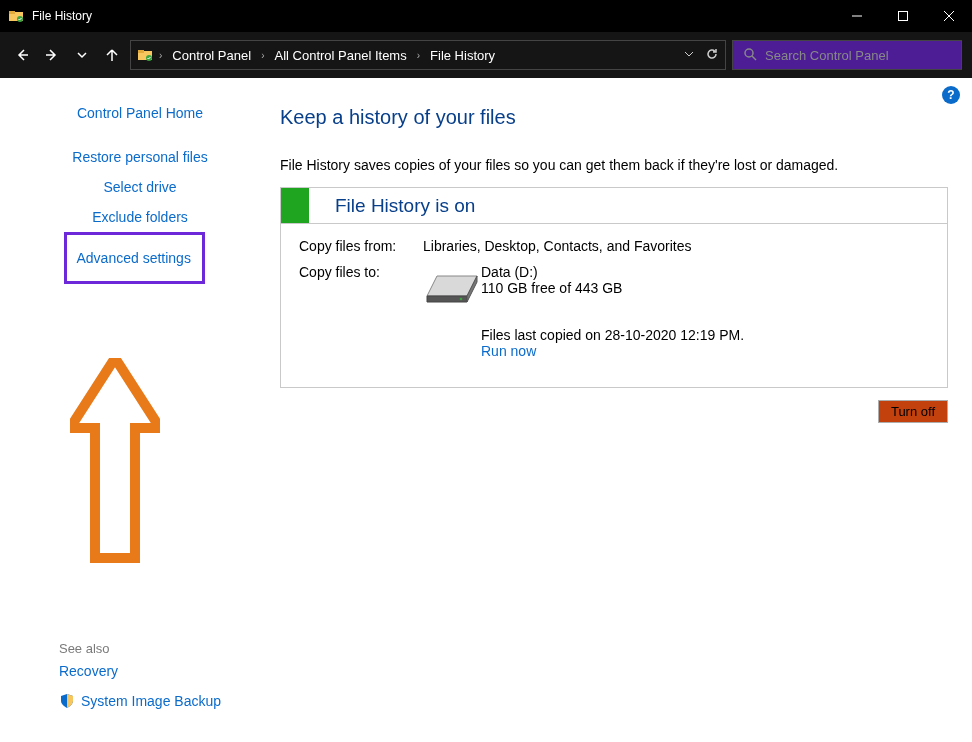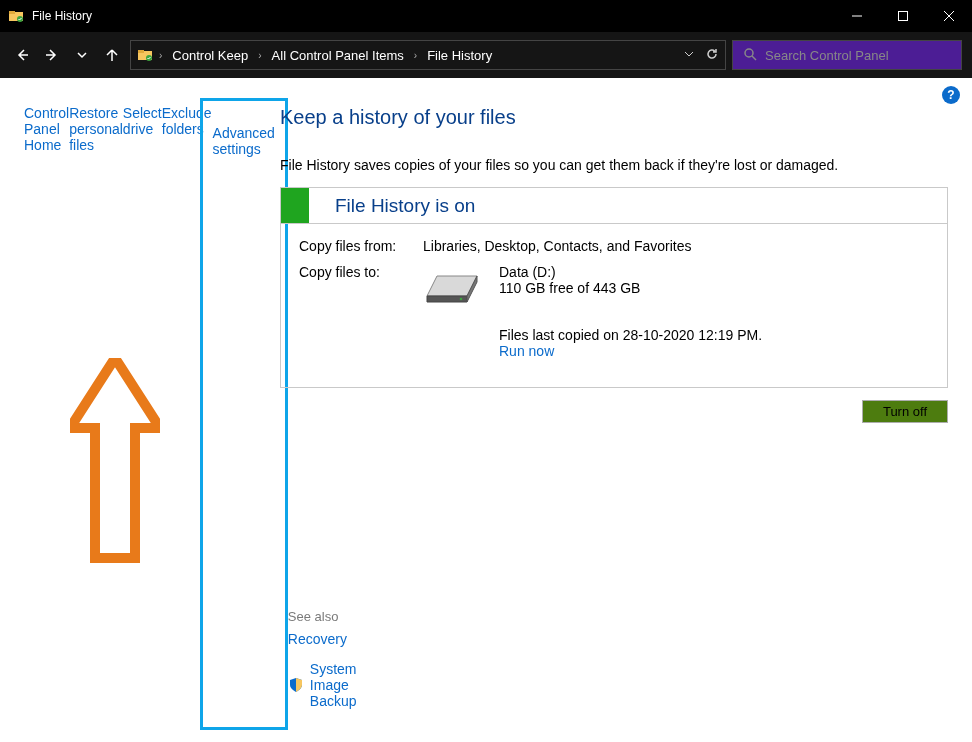--- a/index.html
+++ b/index.html
@@ -90,34 +90,35 @@
     background: #0b6bcb;
     color: #fff;
     font-size: 12px;
     font-weight: bold;
     display:flex;align-items:center;justify-content:center;
   }
   .sidebar {
     width: 256px;
     padding: 20px 0 12px 24px;
     display: flex;
-    flex-direction: row;
+    flex-direction: column;
+    align-items: center;
   }
   .sidebar a {
     color: #0b6bcb;
     text-decoration: none;
     font-size: 14px;
     padding: 7px 0;
     display: block;
   }
   .sidebar .highlighted {
-    border: 3px solid #0ea5e9;
-    padding: 24px 10px;
+    border: 3px solid #6d28d9;
+    padding: 15px 10px;
     margin-left: -12px;
-    width: 165px;
+    width: 141px;
   }
   .sidebar-bottom {
     margin-top: auto;
     padding-bottom: 14px;
   }
   .sidebar-bottom .see-also {
     color: #7a7a7a;
     font-size: 13px;
   }
   .sidebar-bottom a { display:flex;align-items:center;gap:6px; }
@@ -165,32 +166,32 @@
     font-size: 19px;
     padding-left: 26px;
   }
   .status-body {
     padding: 14px 18px 18px 18px;
     font-size: 14px;
     color: #000;
   }
   .row { display:flex; margin-bottom: 10px; }
   .row .label { width: 124px; }
-  .dest-block { display:flex; gap: 18px; align-items:flex-start; }
+  .dest-block { display:flex; align-items:flex-start; }
   .disk-icon { margin-top:6px; }
   .last-copied { margin-top: 31px; }
   .runnow { color:#0b6bcb; text-decoration:none; font-size:14px; }
   .footer-buttons {
     display:flex;justify-content:flex-end;margin-top:12px;
   }
   .btn {
     border: 1px solid #adadad;
-    background: #4d7c0f;
+    background: #c2410c;
     font-size: 13px;
-    padding: 3px 20px;
+    padding: 3px 12px;
     font-family: inherit;
   }
   .folder-icon { width:16px;height:16px; }
 </style>
 </head>
 <body>
 
 <div class="titlebar">
   <div class="titlebar-left">
     <span class="folder-icon">
@@ -248,21 +249,21 @@
   <div class="addressbar">
     <span class="folder-icon">
       <svg viewBox="0 0 16 16">
           <rect x="1" y="4" width="14" height="9" fill="#f7c65f"></rect>
           <rect x="1" y="3" width="6" height="3" fill="#e0a93a"></rect>
           <circle cx="12" cy="11" r="3" fill="#3fa43f"></circle>
           <path d="M10.5 11 l1 1 l2 -2" stroke="#fff" stroke-width="1" fill="none"></path>
         </svg>
     </span>
     <span class="crumb-sep">›</span>
-    <span class="crumb">Control Keep</span>
+    <span class="crumb">Control Panel</span>
     <span class="crumb-sep">›</span>
     <span class="crumb">All Control Panel Items</span>
     <span class="crumb-sep">›</span>
     <span class="crumb">File History</span>
     <div class="addr-right">
       <span><svg width="12" height="12" viewBox="0 0 12 12" stroke="#ccc" fill="none">
             <path d="M2 4 L6 8 L10 4"></path>
           </svg></span>
       <span><svg width="14" height="14" viewBox="0 0 14 14" stroke="#ccc" fill="none" stroke-width="1.5">
             <path d="M11 7 a4 4 0 1 1 -1.2 -2.8 M11 2 v3 h-3"></path>

